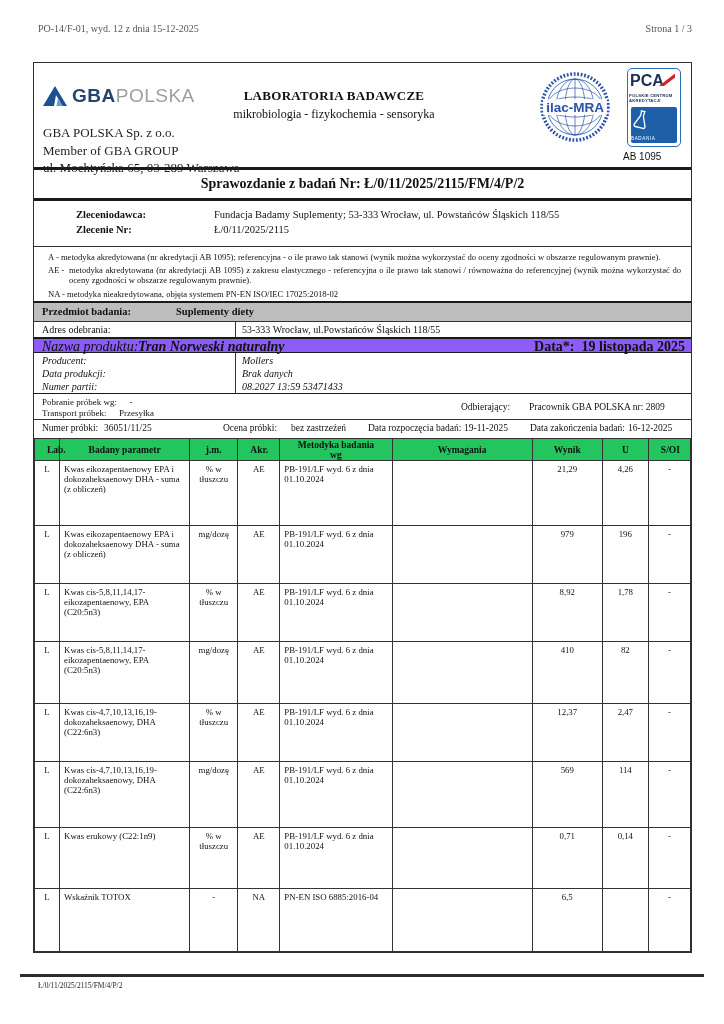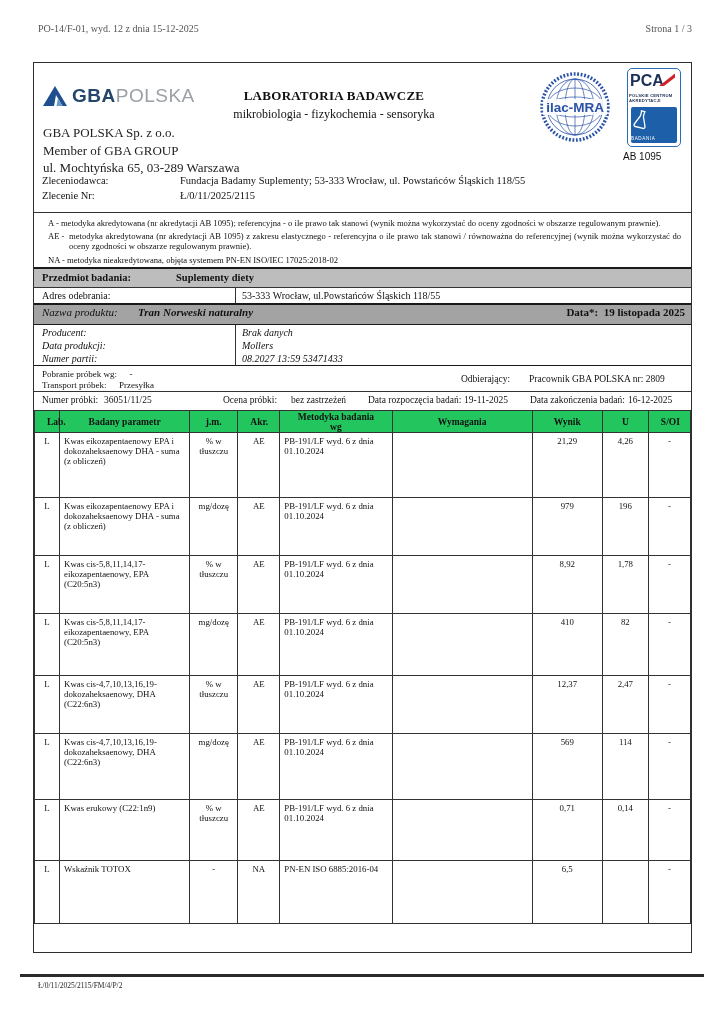--- a/index.html
+++ b/index.html
@@ -35,21 +35,21 @@
   .ab-number { font-size:10px; margin-top:4px; color:#111; font-family:"Liberation Sans",sans-serif; }
 
   
   .title-band { height:34px; box-sizing:border-box; border-top:3px solid #1a1a1a;
     border-bottom:3px solid #1a1a1a; text-align:center; font-weight:bold; font-size:14px;
     line-height:28px; }
 
   
   .client-section { height:46px; box-sizing:border-box; border-bottom:1px solid #333; padding:4px 8px; }
   .client-row { display:flex; font-size:10.5px; margin-top:4px; }
-  .client-row .lbl { width:138px; font-weight:normal; flex:none; }
+  .client-row .lbl { width:138px; font-weight:bold; flex:none;margin-left:34px; }
 
   
   .notes-section { height:56px; box-sizing:border-box; border-bottom:2px solid #1a1a1a;
     padding:3px 10px 0 14px; font-size:8.6px; }
   .note-a { margin-top:2px; }
   .note-ae { display:flex; margin-top:3px; }
   .note-ae .lbl { width:21px; flex:none; }
   .note-ae .txt { flex:1; text-align:justify; }
   .note-na { margin-top:4px; }
 
@@ -57,22 +57,22 @@
   .row-subject { height:19px; box-sizing:border-box; background:#bdbdbd; border-bottom:1px solid #333;
     position:relative; font-weight:bold; font-size:10.5px; line-height:18px;padding-left:32px; }
   .row-subject .lbl { position:absolute; left:8px; }
   .row-subject .val { position:absolute; left:142px; }
 
   .row-address { height:17px; box-sizing:border-box; border-bottom:2px solid #1a1a1a; display:flex;
     font-size:10px; line-height:15px; }
   .row-address .lbl { width:202px; box-sizing:border-box; padding-left:8px; border-right:1px solid #333; flex:none; }
   .row-address .val { padding-left:6px; }
 
-  .row-product { height:20px; box-sizing:border-box; background:#a3a3a3; border-bottom:1.5px solid #1a1a1a;
-    position:relative; font-size:11px; line-height:15px; font-style:italic; }
+  .row-product { height:14px; box-sizing:border-box; background:#8b5cf6; border-bottom:1.5px solid #1a1a1a;
+    position:relative; font-size:14px; line-height:15px; font-style:italic; }
   .row-product .lbl { position:absolute; left:8px; }
   .row-product .val { position:absolute; left:104px; font-weight:bold; }
   .row-product .date-wrap { position:absolute; right:6px; font-style:normal; font-weight:bold; }
 
   .producer-block { height:41px; box-sizing:border-box; border-bottom:1.5px solid #1a1a1a; display:flex;
     font-size:10px; font-style:italic; }
   .producer-block .labels { width:202px; box-sizing:border-box; border-right:1px solid #333;
     padding:1px 0 0 8px; flex:none; }
   .producer-block .values { flex:1; padding:1px 0 0 6px; }
   .producer-block .line { height:13px; line-height:13px; }
@@ -162,20 +162,21 @@
               <path d="M7.5 2 h5 M8.5 2 v5 L4.5 16.5 a1.6 1.6 0 0 0 1.5 2.2 h8 a1.6 1.6 0 0 0 1.5 -2.2 L11.5 7 V2"></path>
             </g>
           </svg>
           <div class="pca-badge-label">BADANIA</div>
         </div>
       </div>
       <div class="ab-number">AB 1095</div>
     </div>
   </div>
 
+  <div class="title-band">Sprawozdanie z badań Nr: Ł/0/11/2025/2115/FM/4/P/2</div>
 
   <div class="client-section">
     <div class="client-row">
       <span class="lbl">Zleceniodawca:</span>
       <span class="val">Fundacja Badamy Suplementy; 53-333 Wrocław, ul. Powstańców Śląskich 118/55</span>
     </div>
     <div class="client-row">
       <span class="lbl">Zlecenie Nr:</span>
       <span class="val">Ł/0/11/2025/2115</span>
     </div>
@@ -209,22 +210,22 @@
     </span>
   </div>
 
   <div class="producer-block">
     <div class="labels">
       <div class="line">Producent:</div>
       <div class="line">Data  produkcji:</div>
       <div class="line">Numer partii:</div>
     </div>
     <div class="values">
+      <div class="line">Mollers</div>
       <div class="line">Brak danych</div>
-      <div class="line">Mollers</div>
       <div class="line">08.2027 13:59 53471433</div>
     </div>
   </div>
 
   <div class="row-sampling">
     <div class="s1">
       <span>Pobranie próbek wg:</span>
       <span class="sp"></span>
       <span>-</span>
     </div>

